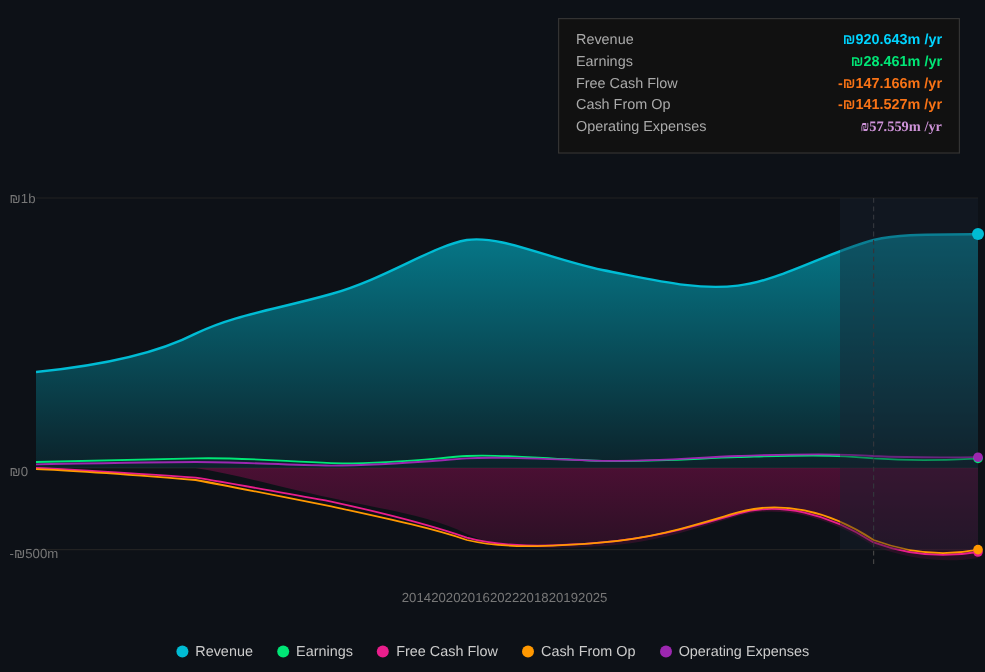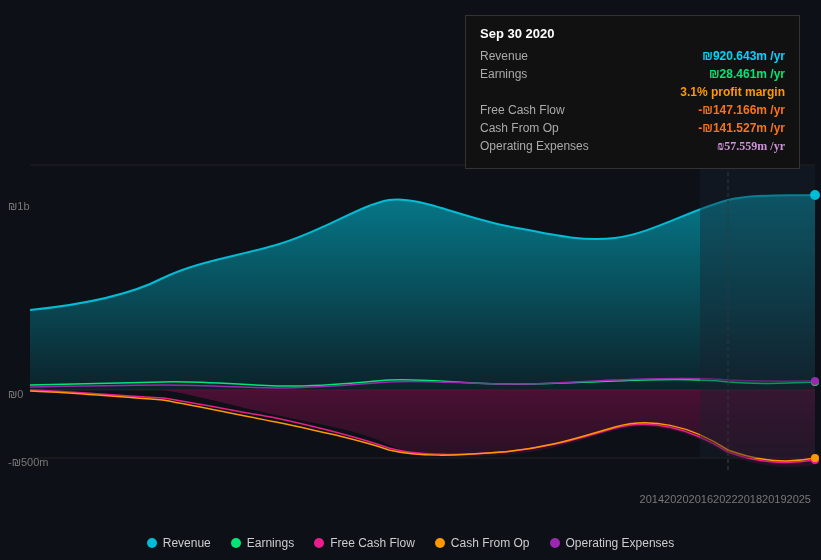--- a/index.html
+++ b/index.html
@@ -45,31 +45,31 @@
     .tooltip-row .value.green { color: #00e676; }
     .tooltip-row .value.red-neg { color: #f97316; }
     .tooltip-row .value.purple { color: #ce93d8; font-family: Liberation Serif, serif; }
     .tooltip-row .profit-margin { color: #ff9800; font-weight: bold; font-size: 12px; }
 
     .y-label {
       position: absolute;
       font-size: 11px;
       color: #777;
     }
-    #y-1b { top: 160px; left: 8px; margin-top: 40px; }
+    #y-1b { top: 160px; left: 8px; }
     #y-0  { top: 388px; left: 8px; }
     #y-neg300m { top: 456px; left: 8px; }
 
     .x-labels {
       position: absolute;
       bottom: 55px;
       left: 30px;
       right: 10px;
       display: flex;
-      justify-content: flex-end;
+      justify-content: center;
       font-size: 11px;
       color: #777;
     }
 
     #legend {
       position: absolute;
       bottom: 10px;
       left: 0; right: 0;
       display: flex;
       justify-content: center;
@@ -102,32 +102,27 @@
 
     .grid-line {
       stroke: #222;
       stroke-width: 1;
     }
   </style>
 </head>
 <body>
 
 <div id="tooltip-box">
-  <div class="tooltip-title">Sep 30 2020</div>
   <div class="tooltip-row">
     <span class="label">Revenue</span>
     <span class="value cyan">₪920.643m /yr</span>
   </div>
   <div class="tooltip-row">
     <span class="label">Earnings</span>
     <span class="value green">₪28.461m /yr</span>
-  </div>
-  <div class="tooltip-row">
-    <span class="label"></span>
-    <span class="profit-margin">3.1% profit margin</span>
   </div>
   <div class="tooltip-row">
     <span class="label">Free Cash Flow</span>
     <span class="value red-neg">-₪147.166m /yr</span>
   </div>
   <div class="tooltip-row">
     <span class="label">Cash From Op</span>
     <span class="value red-neg">-₪141.527m /yr</span>
   </div>
   <div class="tooltip-row">

